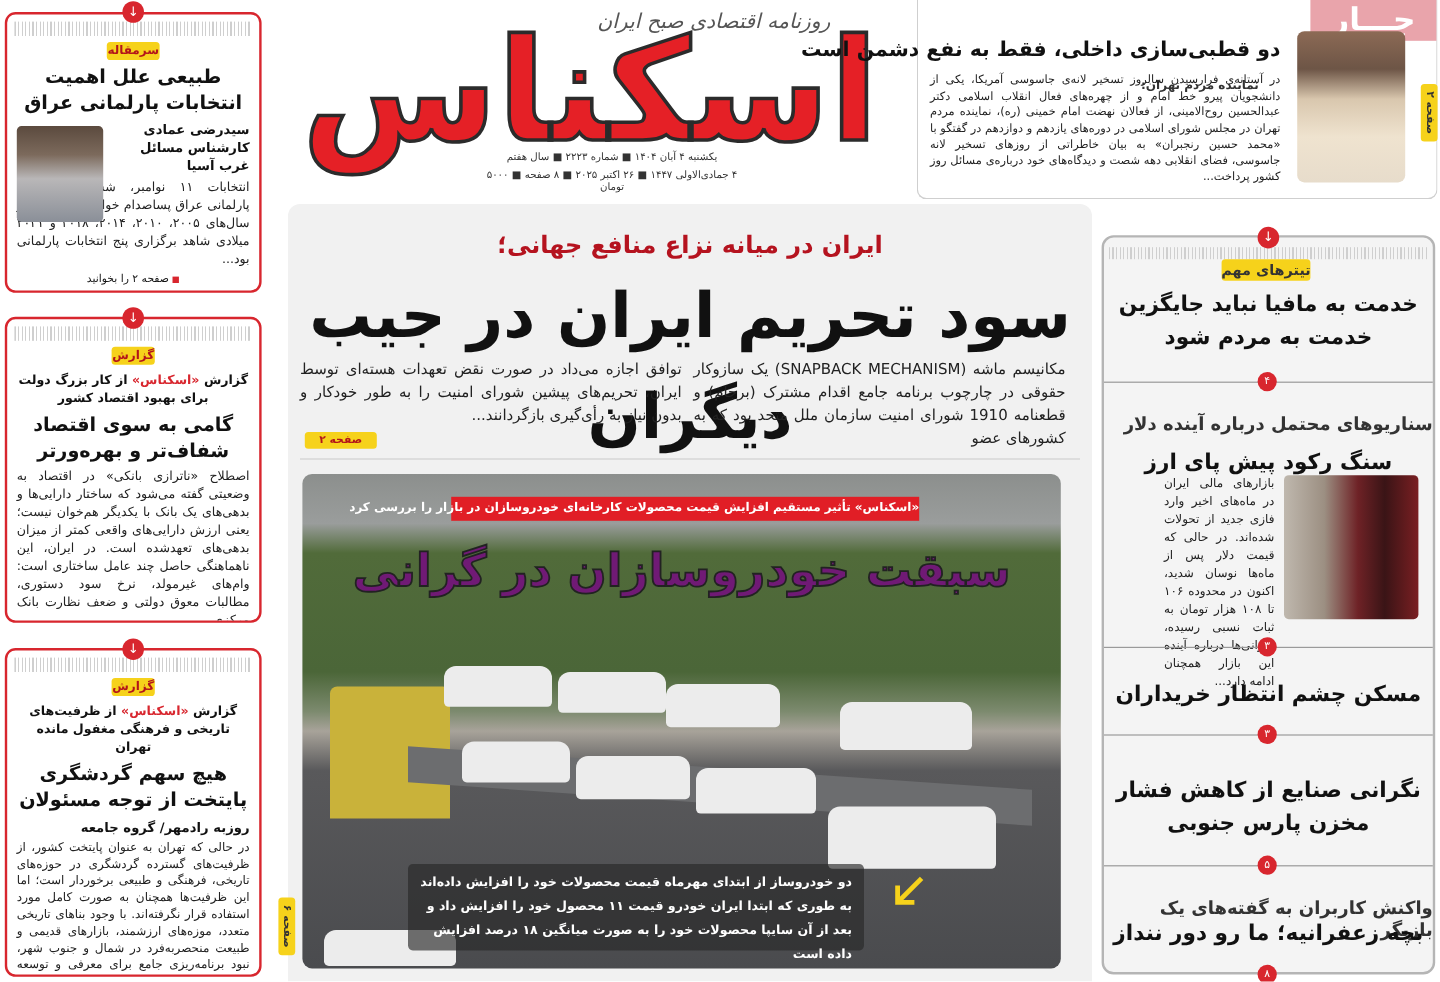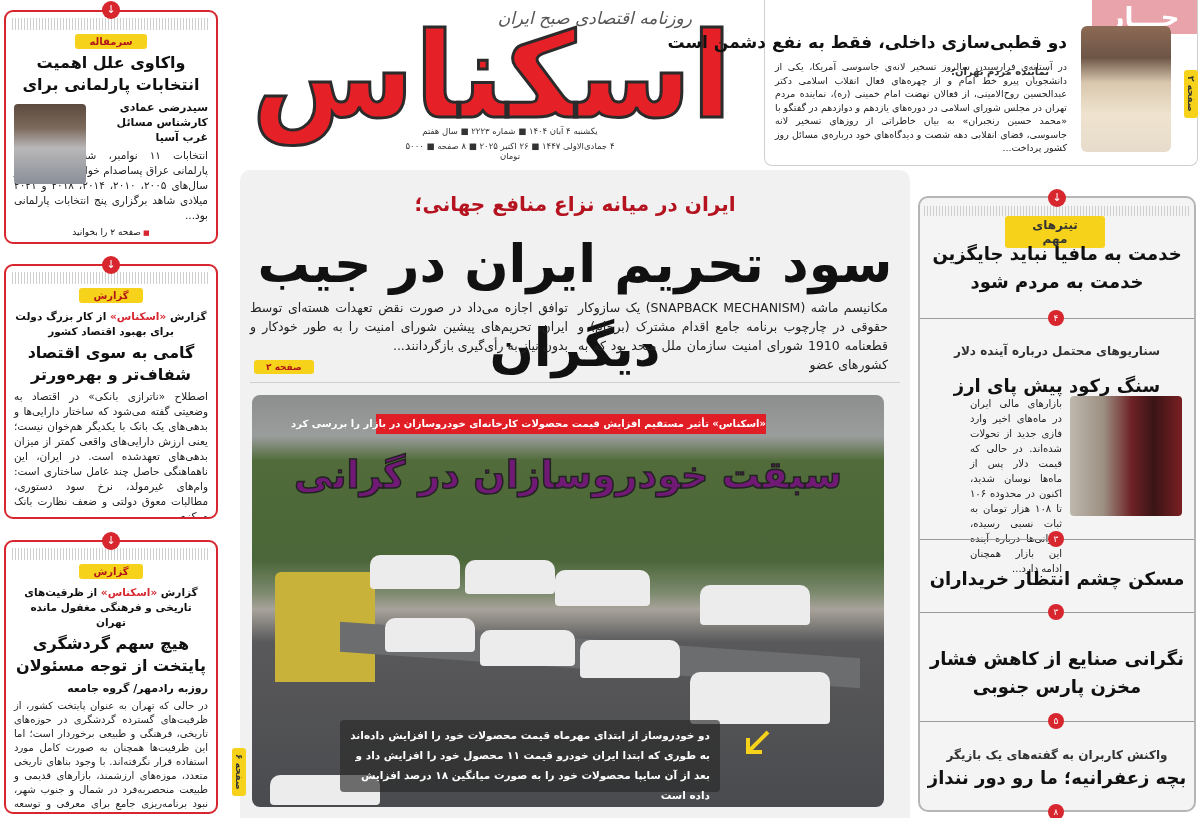--- a/index.html
+++ b/index.html
@@ -15,21 +15,21 @@
     text-align: center; overflow: hidden;
   }
   .lbox .stripe { height: 12px; margin: 6px 6px 0 6px;
     background: repeating-linear-gradient(90deg, #cfcfcf 0 1px, transparent 1px 3px); }
   .pin {
     position: absolute; width: 18px; height: 18px; border-radius: 50%;
     background: #d8262e; color: #fff; font-size: 11px; line-height: 18px; text-align: center;
   }
   .tag {
     display: inline-block; background: #f6d21b; color: #b3141a; font-size: 10px; font-weight: bold;
-    padding: 2px 14px; border-radius: 3px; margin-top: 2px;
+    padding: 2px 0; border-radius: 3px; margin-top: 2px;
   }
   .lbox .kicker { font-size: 10.5px; font-weight: bold; margin: 6px 8px 0; line-height: 15px; }
   .lbox .kicker .red { color: #d8262e; }
   .lbox .title { font-size: 16px; font-weight: bold; line-height: 22px; margin: 3px 6px 0; }
   .lbox .author { font-size: 11px; font-weight: bold; text-align: right; margin: 4px 8px 0; line-height: 15px; }
   .lbox .body { font-size: 10.5px; line-height: 15px; text-align: justify; margin: 3px 8px 0; color: #222; }
   .lbox .more { font-size: 9px; font-weight: normal; margin: 4px 0 6px; }
   .lbox .more::before { content: "■ "; color: #d8262e; font-size: 7px; }
 
   .photo-person {
@@ -105,32 +105,32 @@
     border: 2px solid #b5b5b5; border-radius: 10px; background: #f4f4f4; text-align: center;
   }
   .rstripe { position: absolute; left: 924px; top: 206px; width: 266px; height: 10px;
     background: repeating-linear-gradient(90deg, #cfcfcf 0 1px, transparent 1px 3px); }
   .r-item-title { position: absolute; left: 920px; width: 274px; text-align: center; font-size: 18px; font-weight: bold; line-height: 28px; color: #111; }
   .r-sep { position: absolute; left: 920px; width: 274px; height: 1px; background: #9a9a9a; }
   .r-num {
     position: absolute; left: 1048px; width: 16px; height: 16px; border-radius: 50%; background: #d8262e; color: #fff;
     font-size: 9px; line-height: 16px; text-align: center;
   }
-  .r-kicker { position: absolute; left: 920px; width: 274px; text-align: center; font-size: 12px; font-weight: bold; color: #333; }
+  .r-kicker { position: absolute; left: 920px; width: 274px; text-align: right; font-size: 15px; font-weight: bold; color: #333; }
   .r-body { position: absolute; left: 970px; top: 396px; width: 92px; font-size: 10px; line-height: 15px; text-align: justify; color: #222; }
   .r-photo { position: absolute; left: 1070px; top: 396px; width: 112px; height: 120px; border-radius: 4px;
     background: linear-gradient(90deg, #bfb8ae 0%, #9c8f82 30%, #6e2226 55%, #3a1416 75%, #7a1f22 100%); }
 </style>
 </head>
 <body>
 
 <div class="lbox" style="top:10px;height:234px;">
   <div class="stripe"></div>
   <span class="tag">سرمقاله</span>
-  <div class="title">واکاوی علل اهمیت انتخابات پارلمانی برای</div>
+  <div class="title">طبیعی علل اهمیت انتخابات پارلمانی عراق</div>
   <div style="position:relative;">
     <div class="photo-person" style="position:absolute;left:8px;top:4px;width:72px;height:80px;"></div>
     <div class="author" style="margin-left:88px;">سیدرضی عمادی</div>
     <div class="author" style="margin-top:0;margin-left:88px;">کارشناس مسائل غرب آسیا</div>
     <div class="body" style="text-indent:0;">انتخابات ۱۱ نوامبر، ششمین انتخابات پارلمانی عراق پساصدام خواهد بود. عراق در سال‌های ۲۰۰۵، ۲۰۱۰، ۲۰۱۴، ۲۰۱۸ و ۲۰۲۱ میلادی شاهد برگزاری پنج انتخابات پارلمانی بود...</div>
   </div>
   <div class="more">صفحه ۲ را بخوانید</div>
 </div>
 <div class="pin" style="left:102px;top:1px;">↓</div>
 

